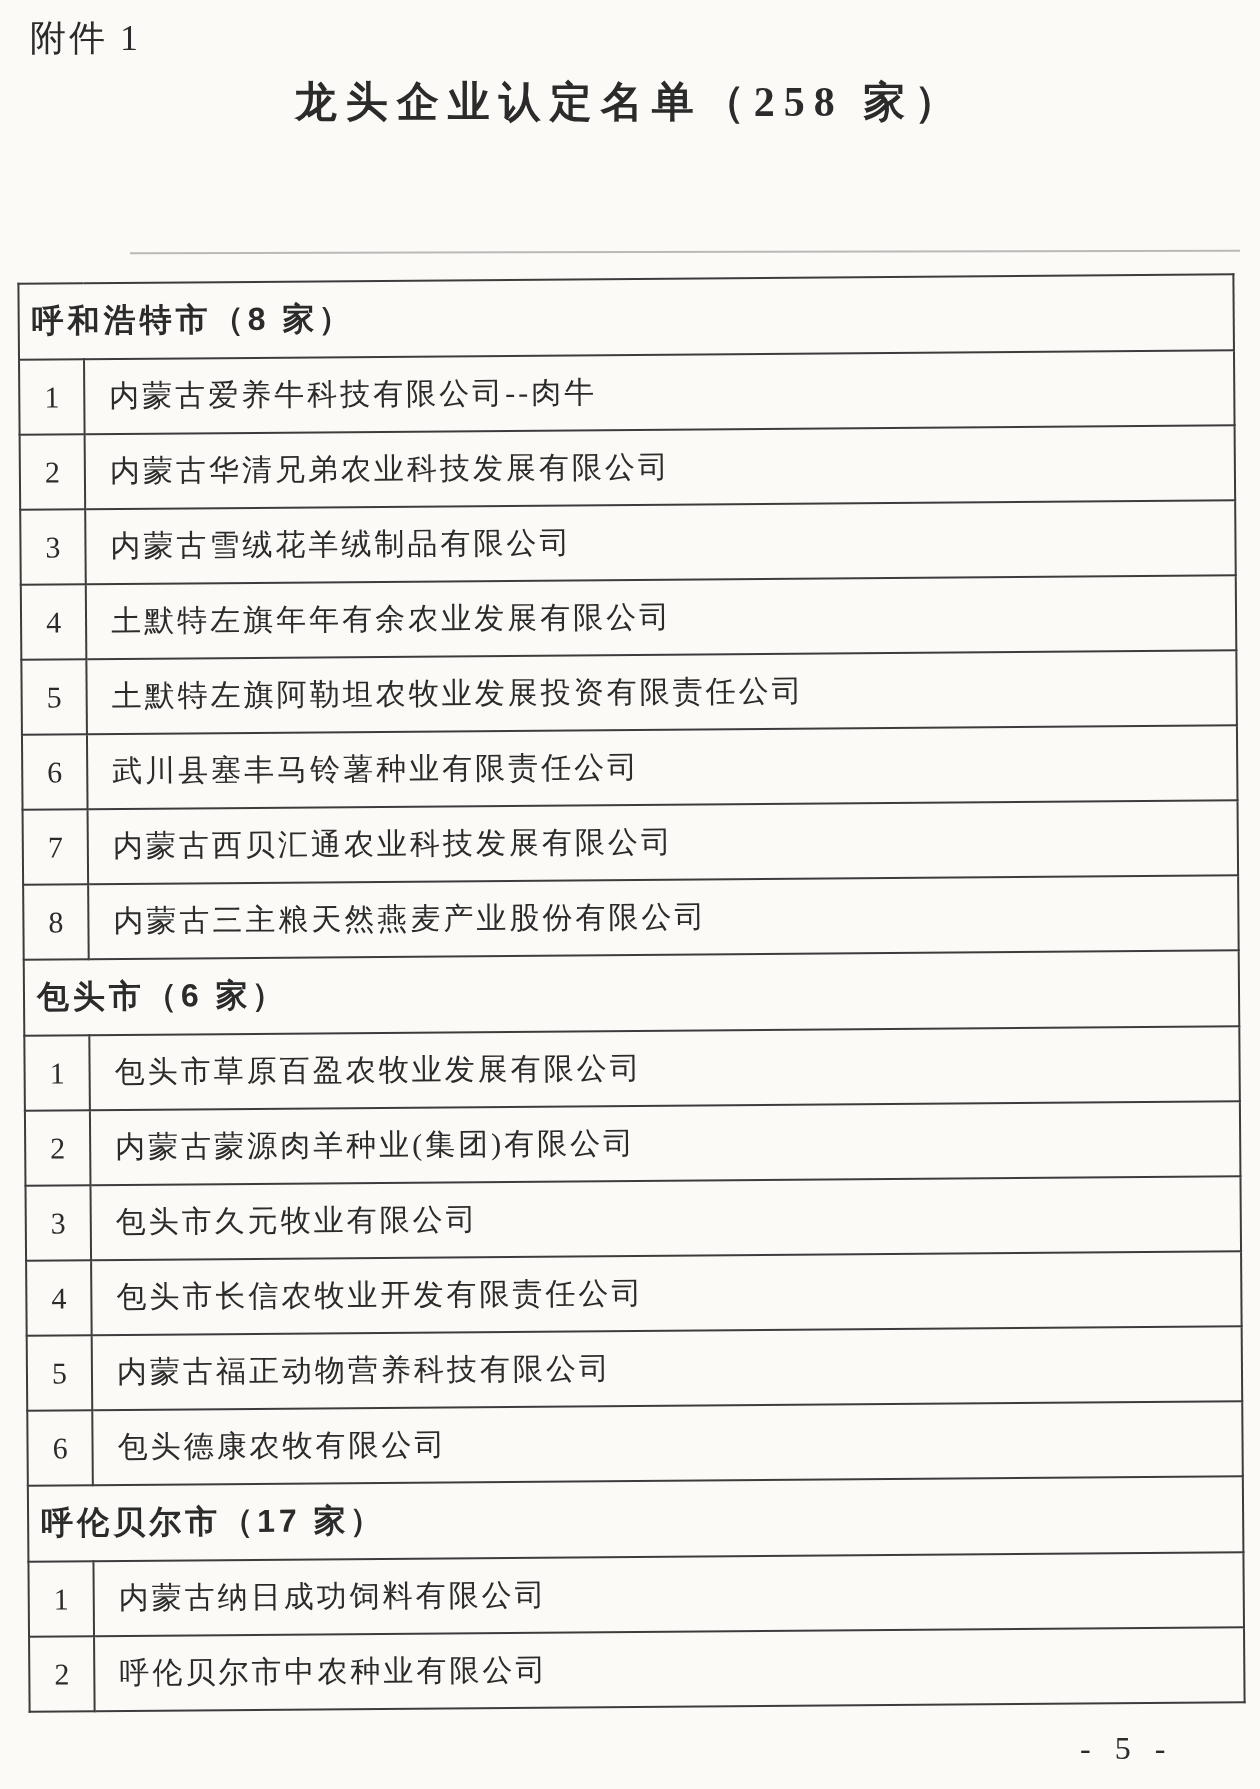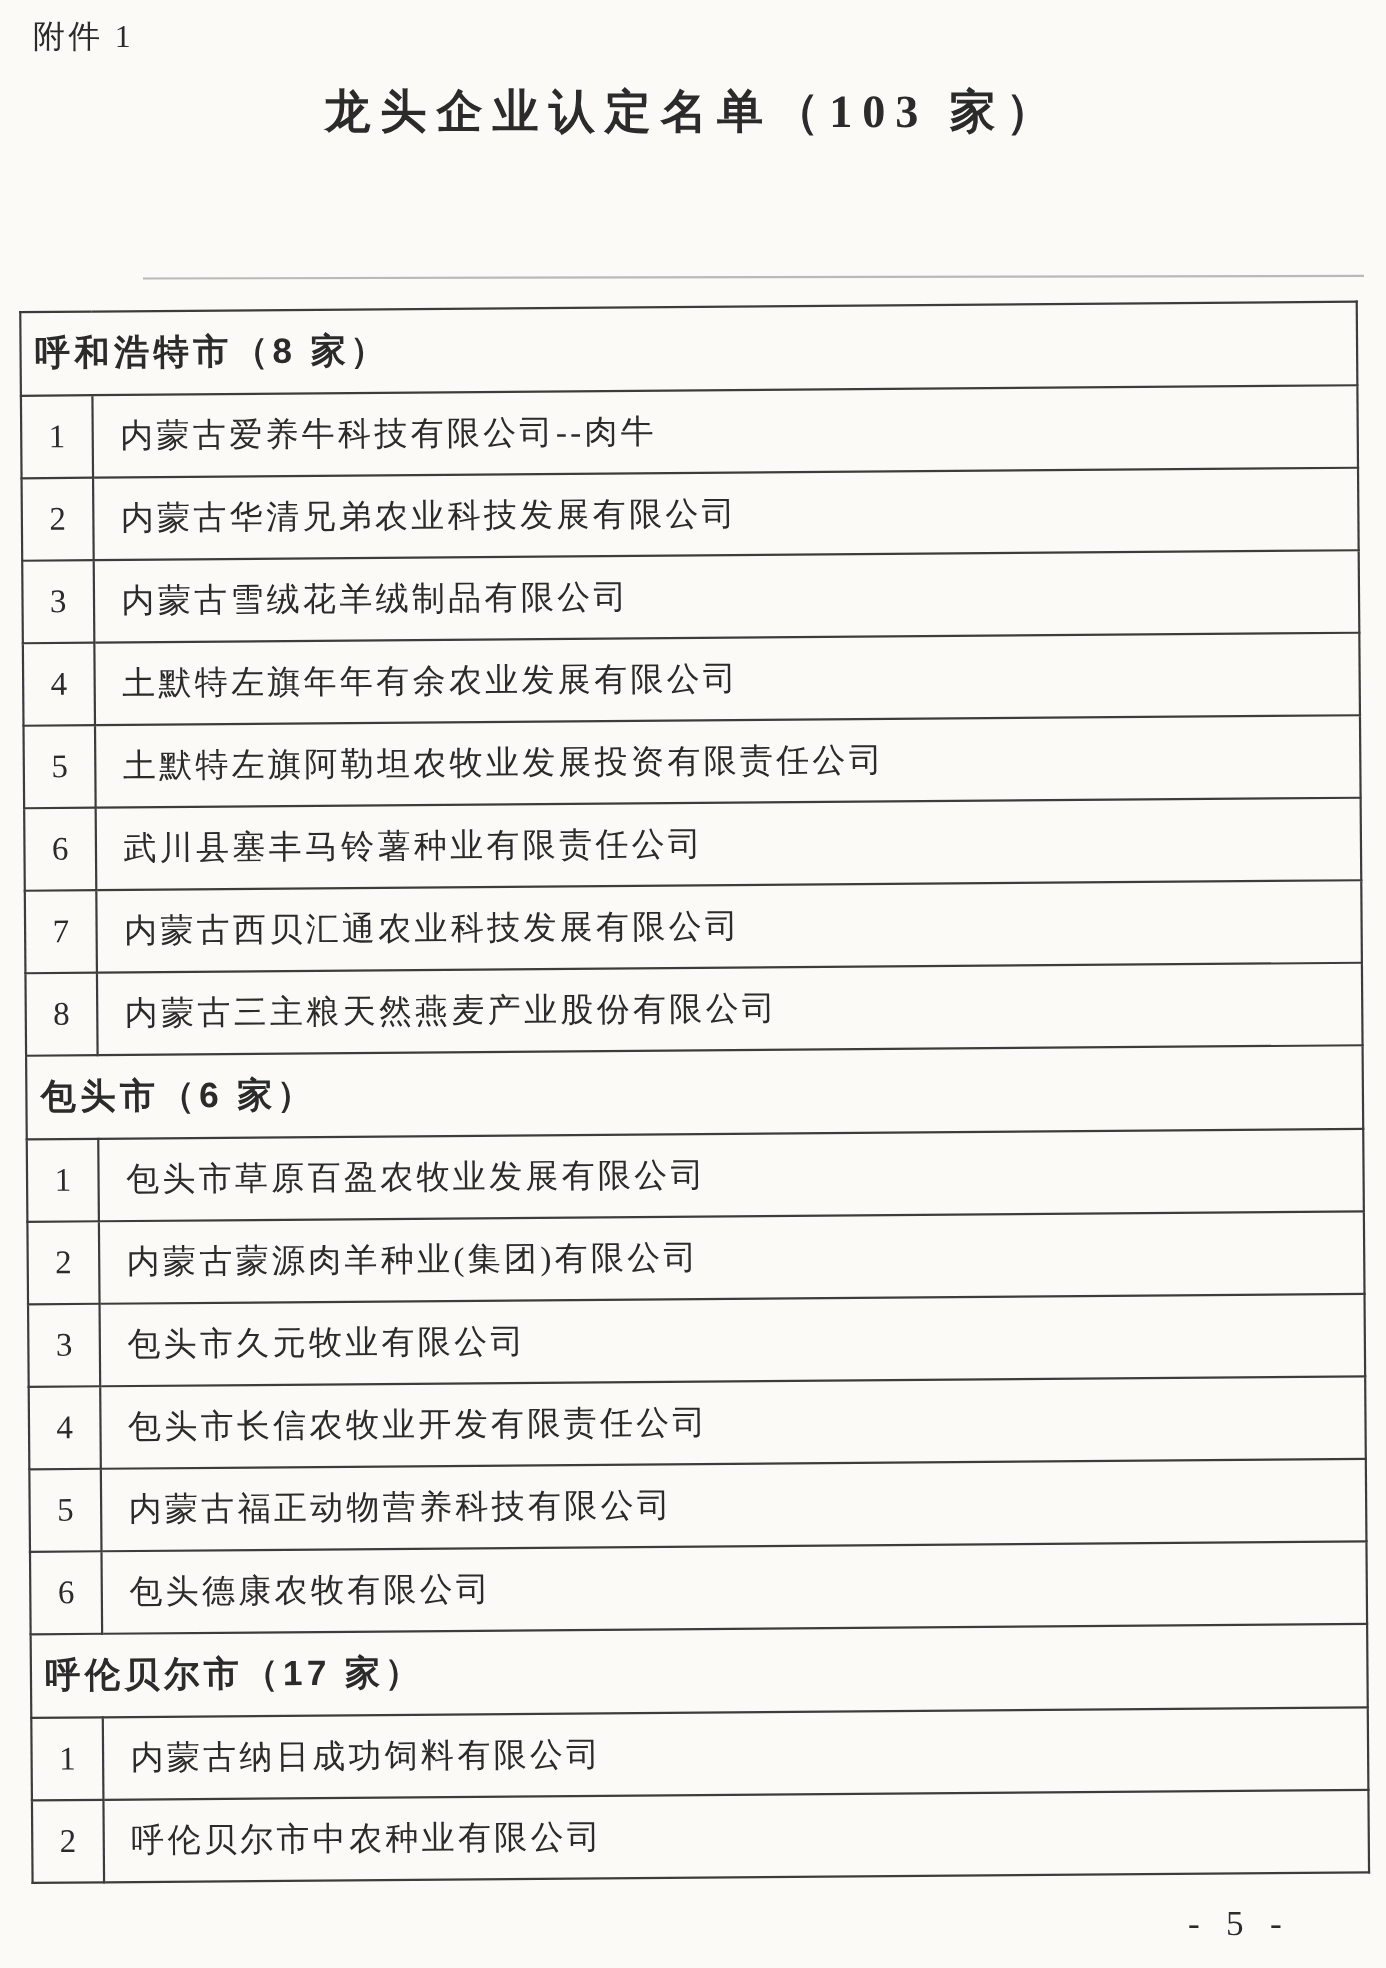--- a/index.html
+++ b/index.html
@@ -12,21 +12,21 @@
     width:1260px;height:1789px;
     background:var(--paper);
     font-family:"Liberation Serif","DejaVu Serif",serif;
     color:var(--ink);
     position:relative;
     overflow:hidden;
   }
   .sheet{position:absolute;inset:0;}
   .attachment{
     position:absolute;left:30px;top:14px;
-    font-size:29px;letter-spacing:3px;
+    font-size:36px;letter-spacing:3px;
   }
   .title{
     position:absolute;top:70px;left:0;width:100%;
     text-align:center;font-weight:bold;
   }
   .title-line{
     font-size:42px;letter-spacing:9px;line-height:64px;
     white-space:nowrap;
   }
   .scan-artifact-line{
@@ -72,21 +72,21 @@
     white-space:nowrap;
   }
 </style>
 </head>
 <body>
 
 <div class="sheet">
   <div class="attachment">附件 1</div>
 
   <div class="title">
-    <div class="title-line">龙头企业认定名单（103 家）</div>
+    <div class="title-line">龙头企业认定名单（258 家）</div>
   </div>
 
   <div class="scan-artifact-line"></div>
 
   <table class="company-table">
     <colgroup>
         <col class="col-num">
         <col class="col-name">
       </colgroup>
     <tbody id="table-body">

